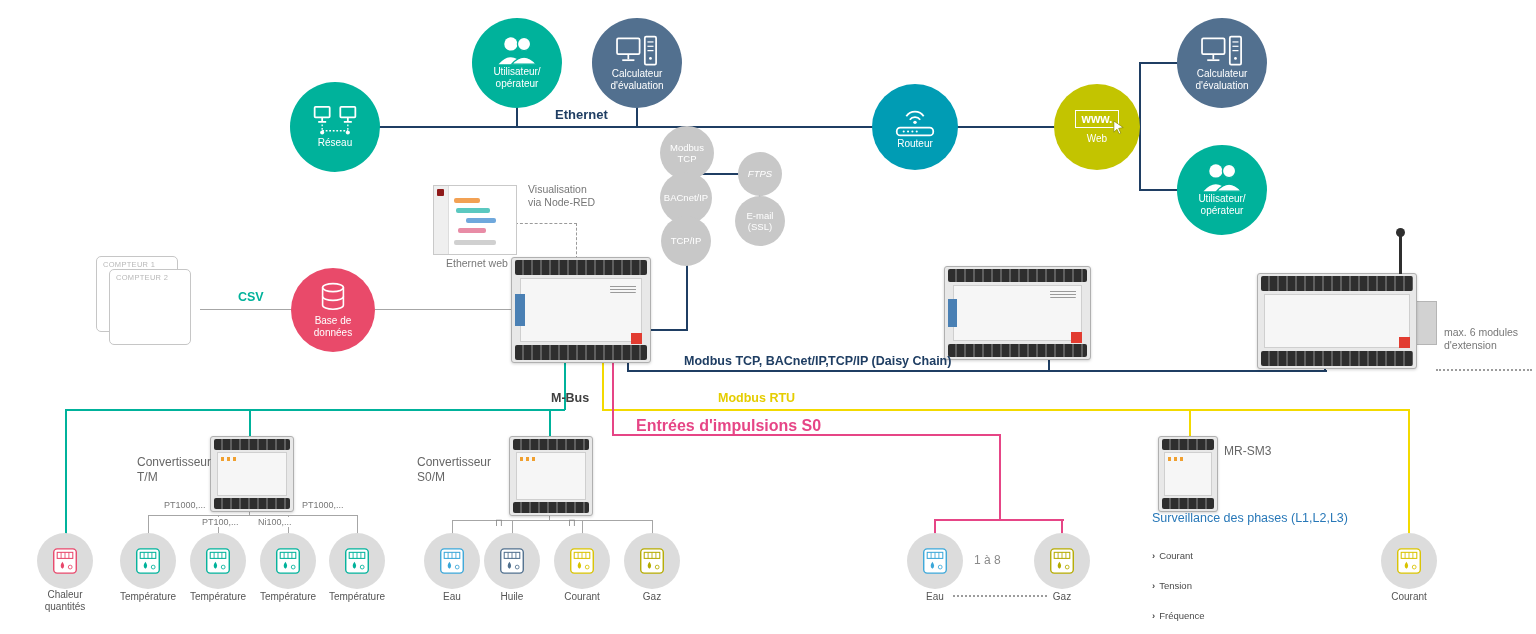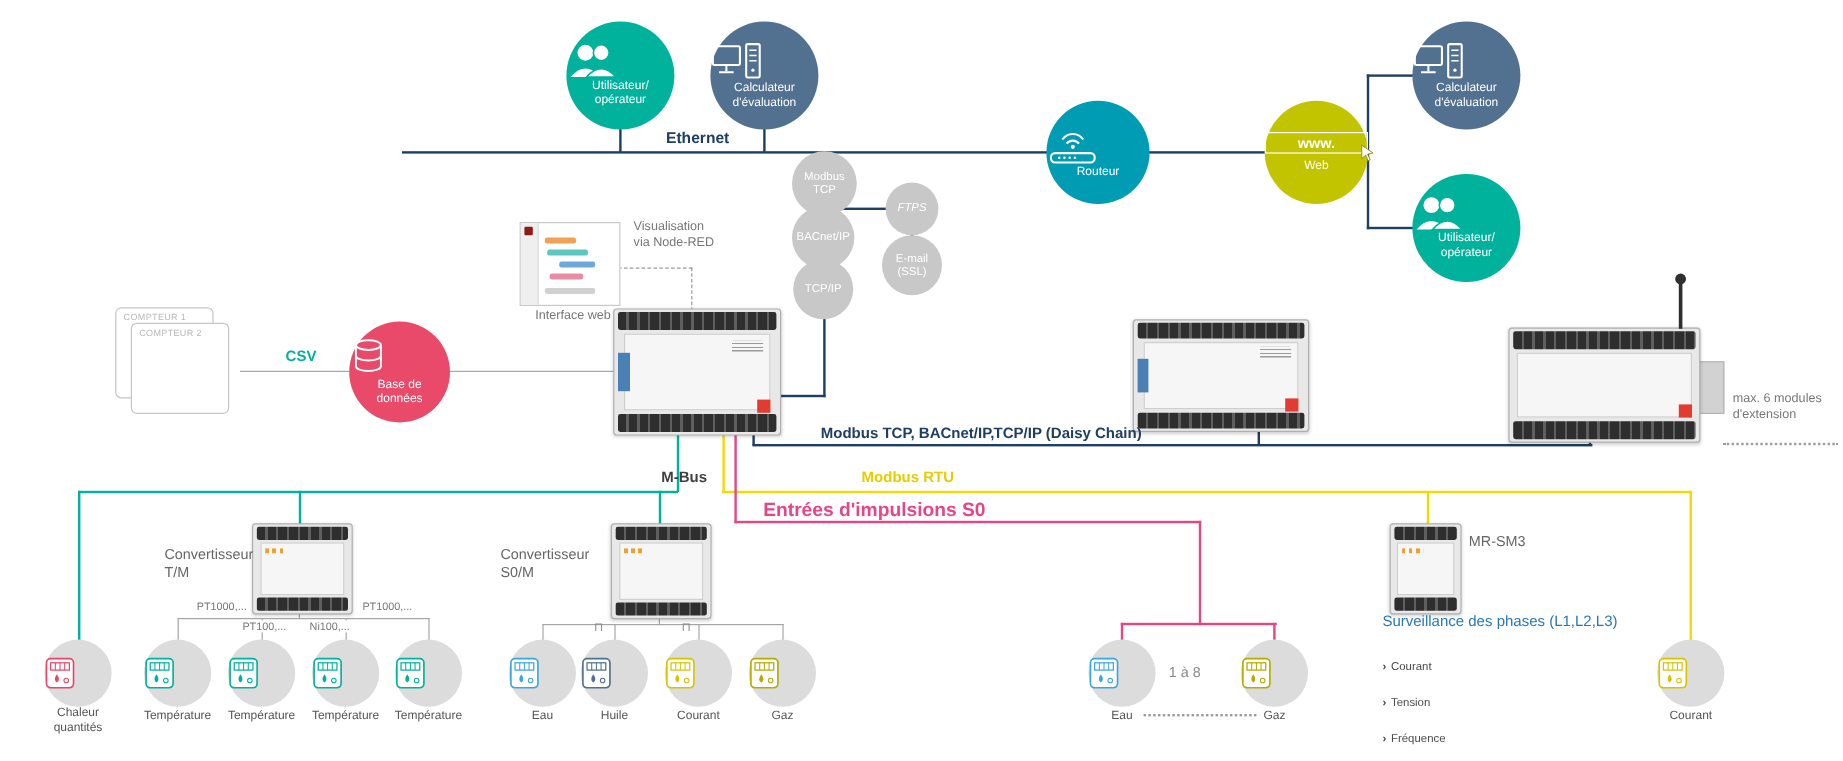--- a/index.html
+++ b/index.html
@@ -11,21 +11,21 @@
   .navy{background:#1f3e63;}
   .tealL{background:#00b29b;}
   .yelL{background:#f3da00;}
   .pinkL{background:#e64586;}
   .h.g{height:1px;background:#a6a6a6;}
   .v.g{width:1px;background:#a6a6a6;}
   .dash-h{position:absolute;height:0;border-top:1px dashed #9a9a9a;z-index:1;}
   .dash-v{position:absolute;width:0;border-left:1px dashed #9a9a9a;z-index:1;}
   .dot-h{position:absolute;height:0;border-top:2px dotted #9c9c9c;z-index:1;}
   
-  .circle{position:absolute;border-radius:50%;display:flex;flex-direction:column;
+  .circle{position:absolute;border-radius:50%;display:flex;flex-direction:column;align-items:center;
           justify-content:center;color:#fff;text-align:center;z-index:3;}
   .c-teal{background:#00b29b;} .c-slate{background:#52708f;} .c-cyan{background:#009cb4;}
   .c-olive{background:#c3c400;} .c-pink{background:#e94a6a;} .c-proto{background:#c8c8c8;}
   .c-meter{background:#dcdcdc;}
   .t{font-size:10px;line-height:1.2;white-space:pre-line;}
   .c-proto .t{font-size:9.5px;}
   
   .lab{position:absolute;z-index:4;white-space:pre-line;}
   .mlabel{position:absolute;z-index:4;font-size:10px;color:#555;text-align:center;
           white-space:pre-line;line-height:1.15;width:80px;}
@@ -116,20 +116,36 @@
 
   <div class="h g" style="left:452px;top:520px;width:201px;"></div>
   <div class="v g" style="left:452px;top:520px;height:14px;"></div>
   <div class="v g" style="left:512px;top:520px;height:14px;"></div>
   <div class="v g" style="left:582px;top:520px;height:14px;"></div>
   <div class="v g" style="left:652px;top:520px;height:14px;"></div>
   <div class="v g" style="left:549px;top:514px;height:7px;"></div>
 
   <div class="dot-h" style="left:953px;top:595px;width:94px;"></div>
 
+  <div class="circle c-teal" style="left:290px;top:82px;width:90px;height:90px;">
+    <svg viewBox="0 0 52 36" width="46" height="32">
+      <rect x="3" y="2" width="17" height="12" rx="1" fill="none" stroke="#fff" stroke-width="2"></rect>
+      <line x1="11.5" y1="14" x2="11.5" y2="18" stroke="#fff" stroke-width="2"></line>
+      <line x1="7" y1="19" x2="16" y2="19" stroke="#fff" stroke-width="2"></line>
+      <rect x="32" y="2" width="17" height="12" rx="1" fill="none" stroke="#fff" stroke-width="2"></rect>
+      <line x1="40.5" y1="14" x2="40.5" y2="18" stroke="#fff" stroke-width="2"></line>
+      <line x1="36" y1="19" x2="45" y2="19" stroke="#fff" stroke-width="2"></line>
+      <line x1="11.5" y1="22" x2="11.5" y2="29" stroke="#fff" stroke-width="1.5" stroke-dasharray="2 2"></line>
+      <line x1="40.5" y1="22" x2="40.5" y2="29" stroke="#fff" stroke-width="1.5" stroke-dasharray="2 2"></line>
+      <line x1="11.5" y1="29" x2="40.5" y2="29" stroke="#fff" stroke-width="1.5" stroke-dasharray="2 2"></line>
+      <circle cx="11.5" cy="31" r="2.3" fill="#fff"></circle>
+        <circle cx="40.5" cy="31" r="2.3" fill="#fff"></circle>
+    </svg>
+    <div class="t">Réseau</div>
+  </div>
 
   <div class="circle c-teal" style="left:472px;top:18px;width:90px;height:90px;">
     <svg viewBox="0 0 50 34" width="44" height="30">
       <circle cx="18" cy="9" r="7.5" fill="#fff"></circle>
       <path d="M4 32 q14 -16 28 0 z" fill="#fff"></path>
       <circle cx="33" cy="9" r="7.5" fill="#fff" stroke="#00b29b" stroke-width="1.5"></circle>
       <path d="M19 32 q14 -16 28 0 z" fill="#fff" stroke="#00b29b" stroke-width="1.5"></path>
     </svg>
     <div class="t">Utilisateur/
 opérateur</div>
@@ -297,21 +313,21 @@
   <div class="lab buslab" style="left:555px;top:107px;color:#1f3e63;font-size:13px;">Ethernet</div>
   <div class="lab buslab" style="left:684px;top:354px;color:#1f3e63;">Modbus TCP, BACnet/IP,</div>
   <div class="lab buslab" style="left:828px;top:354px;color:#1f3e63;">TCP/IP (Daisy Chain)</div>
   <div class="lab buslab" style="left:503px;top:391px;color:#404040;margin-left:48px;">M-Bus</div>
   <div class="lab buslab" style="left:718px;top:391px;color:#e5cd00;">Modbus RTU</div>
   <div class="lab buslab" style="left:636px;top:417px;color:#e64586;font-size:16px;">Entrées d'impulsions S0</div>
   <div class="lab buslab" style="left:238px;top:290px;color:#00b29b;">CSV</div>
 
   <div class="lab" style="left:528px;top:183px;font-size:10.5px;color:#777;line-height:1.25;">Visualisation
 via Node-RED</div>
-  <div class="lab" style="left:446px;top:257px;font-size:10.5px;color:#777;">Interface web</div>
+  <div class="lab" style="left:446px;top:257px;font-size:10.5px;color:#777;">Ethernet web</div>
   <div class="lab" style="left:1444px;top:326px;font-size:10.5px;color:#777;line-height:1.25;">max. 6 modules
 d'extension</div>
 
   <div class="lab" style="left:137px;top:455px;font-size:12px;color:#666;line-height:1.25;">Convertisseur
 T/M</div>
   <div class="lab" style="left:417px;top:455px;font-size:12px;color:#666;line-height:1.25;">Convertisseur
 S0/M</div>
   <div class="lab" style="left:1224px;top:444px;font-size:12px;color:#666;">MR-SM3</div>
 
   <div class="lab tiny" style="left:162px;top:500px;">PT1000,...</div>

